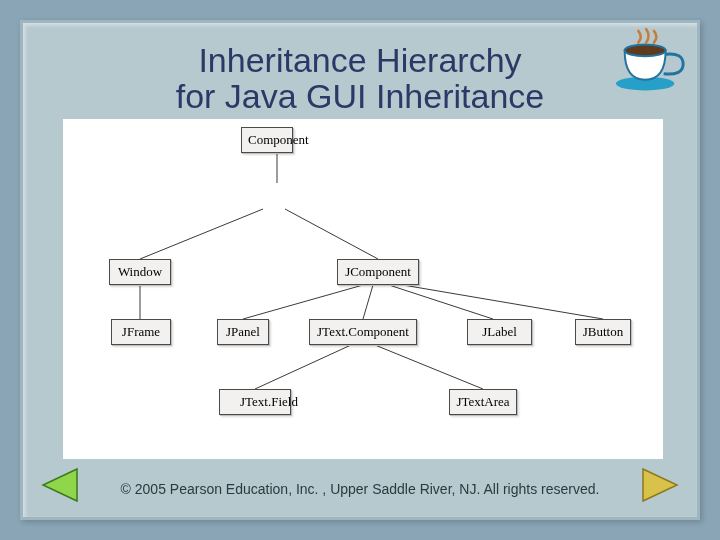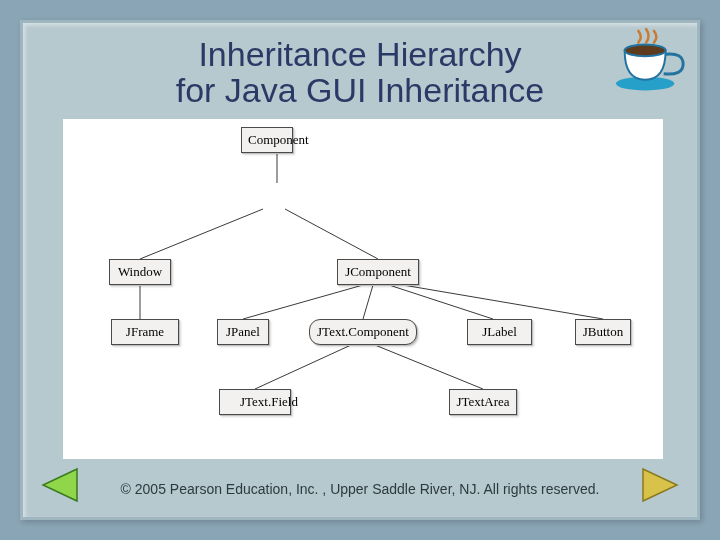--- a/index.html
+++ b/index.html
@@ -13,21 +13,21 @@
     position: absolute; left: 20px; top: 20px; width: 680px; height: 500px;
     background: #b6c9cf;
     border: 3px solid #9eb6c0;
     box-shadow: inset 2px 2px 4px rgba(255,255,255,0.5), 2px 2px 6px rgba(0,0,0,0.2);
   }
   .title {
     text-align: center;
     font-size: 34px;
     line-height: 1.05;
     color: #2a3a66;
-    margin-top: 14px;
+    margin-top: 20px;
     font-family: Verdana, Geneva, sans-serif;
     font-weight: 400;
   }
   .coffee {
     position: absolute; right: 8px; top: 4px;
     width: 78px; height: 68px;
   }
   .diagram-panel {
     position: absolute; left: 40px; top: 96px; width: 600px; height: 340px;
     background: #ffffff;
@@ -96,23 +96,23 @@
 
         <line x1="288" y1="226" x2="192" y2="270"></line>
         <line x1="312" y1="226" x2="420" y2="270"></line>
       </svg>
 
       <div class="node" style="left:178px; top:8px; width:52px;">Component</div>
 
       <div class="node" style="left:46px; top:140px; width:62px;">Window</div>
       <div class="node" style="left:274px; top:140px; width:82px;">JComponent</div>
 
-      <div class="node" style="left:48px; top:200px; width:68px;">JFrame</div>
+      <div class="node" style="left:48px; top:200px; width:60px;">JFrame</div>
       <div class="node" style="left:154px; top:200px; width:52px;">JPanel</div>
-      <div class="node" style="left:246px; top:200px; width:108px;border-radius:11px;">JText.Component</div>
+      <div class="node" style="left:246px; top:200px; width:108px;">JText.Component</div>
       <div class="node" style="left:404px; top:200px; width:65px;">JLabel</div>
       <div class="node" style="left:512px; top:200px; width:56px;">JButton</div>
 
       <div class="node" style="left:156px; top:270px; width:72px;padding-left:20px;">JText.Field</div>
       <div class="node" style="left:386px; top:270px; width:68px;">JTextArea</div>
     </div>
   </div>
 
   <div class="footer">© 2005 Pearson Education, Inc. , Upper Saddle River, NJ.  All rights reserved.</div>
 

